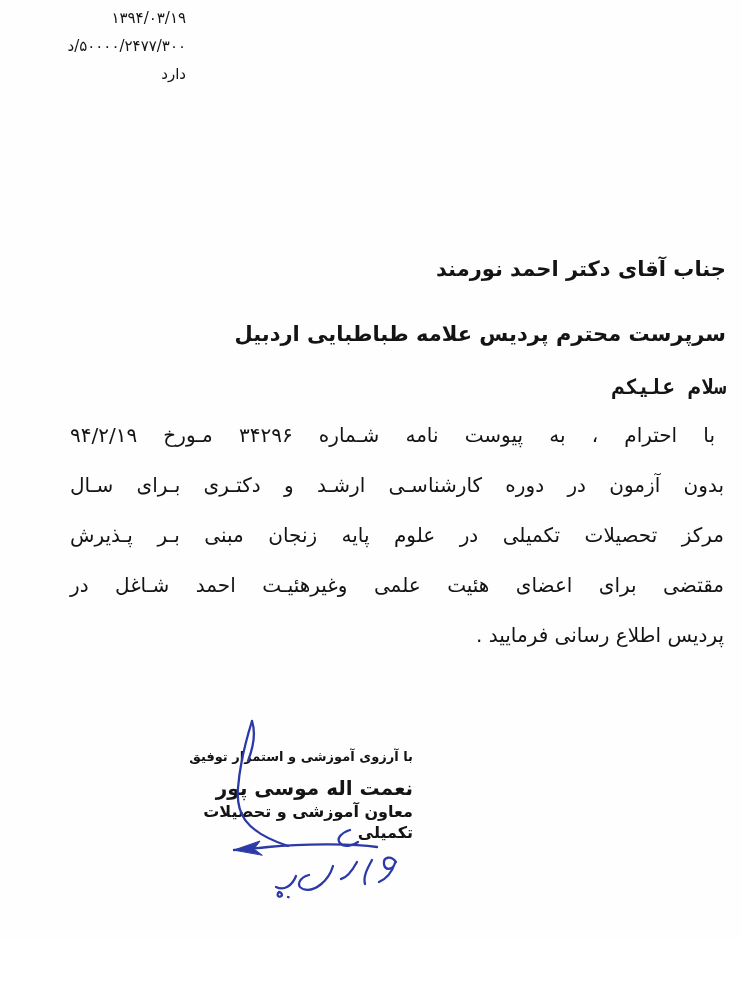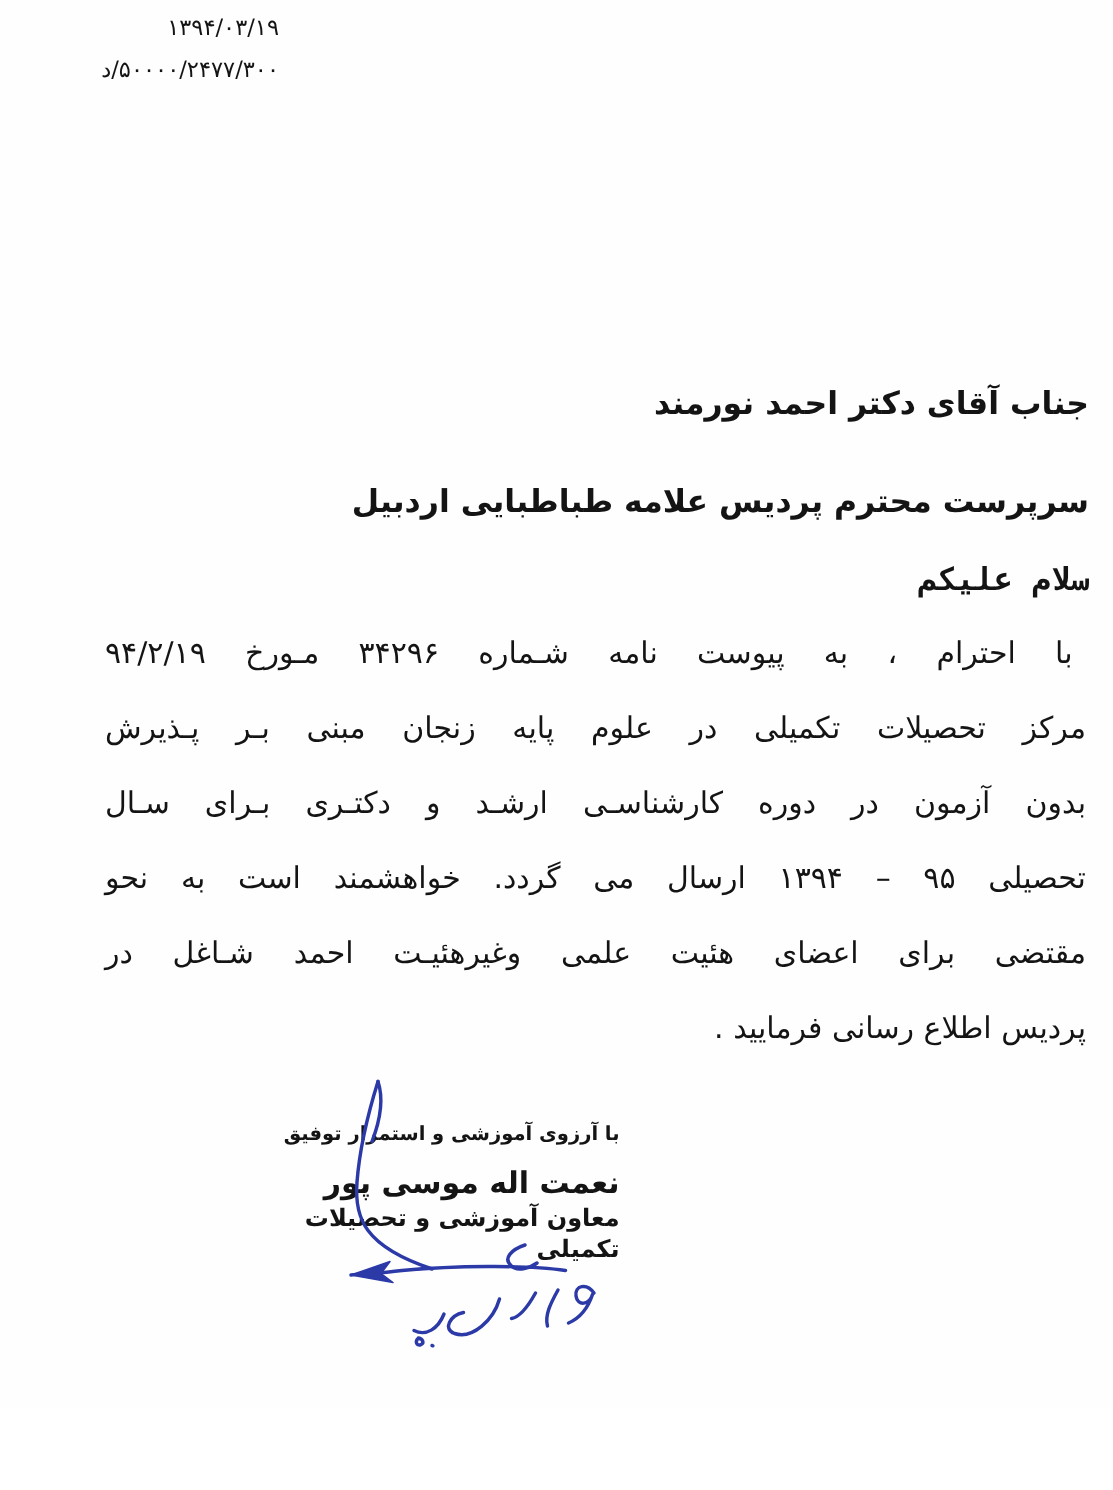--- a/index.html
+++ b/index.html
@@ -69,33 +69,33 @@
   .watermark .wm-b{color:#ee9013;}
 </style>
 </head>
 <body>
 
 <div class="page" style="background: rgb(254, 254, 254); color: rgb(20, 20, 20);">
 
   <div class="header">
     <div class="h-line">۱۳۹۴/۰۳/۱۹</div>
     <div class="h-line">۵۰۰۰۰/۲۴۷۷/۳۰۰/د</div>
+    <div class="h-line">دارد</div>
   </div>
 
   <div class="recipient">
     <div class="r1">جناب آقای دکتر احمد نورمند</div>
     <div class="r2">سرپرست محترم پردیس علامه طباطبایی اردبیل</div>
     <div class="salutation">سلام علیکم</div>
   </div>
 
   <div class="letter-body">
     <div class="bline first">با احترام ، به پیوست نامه شـماره ۳۴۲۹۶ مـورخ ۹۴/۲/۱۹</div>
+    <div class="bline">بدون آزمون در دوره کارشناسـی ارشـد و دکتـری بـرای سـال</div>
     <div class="bline">مرکز تحصیلات تکمیلی در علوم پایه زنجان مبنی بـر پـذیرش</div>
-    <div class="bline">بدون آزمون در دوره کارشناسـی ارشـد و دکتـری بـرای سـال</div>
-    <div class="bline">تحصیلی ۹۵ – ۱۳۹۴ ارسال می گردد. خواهشمند است به نحو</div>
     <div class="bline">مقتضی برای اعضای هئیت علمی وغیرهئیـت احمد شـاغل در</div>
     <div class="bline last">پردیس اطلاع رسانی فرمایید .</div>
   </div>
 
   <div class="sig-text">
     <div class="wish">با آرزوی آموزشی و استمرار توفیق</div>
     <div class="sig-name">نعمت اله موسی پور</div>
     <div class="sig-title">معاون آموزشی و تحصیلات تکمیلی</div>
   </div>
 

